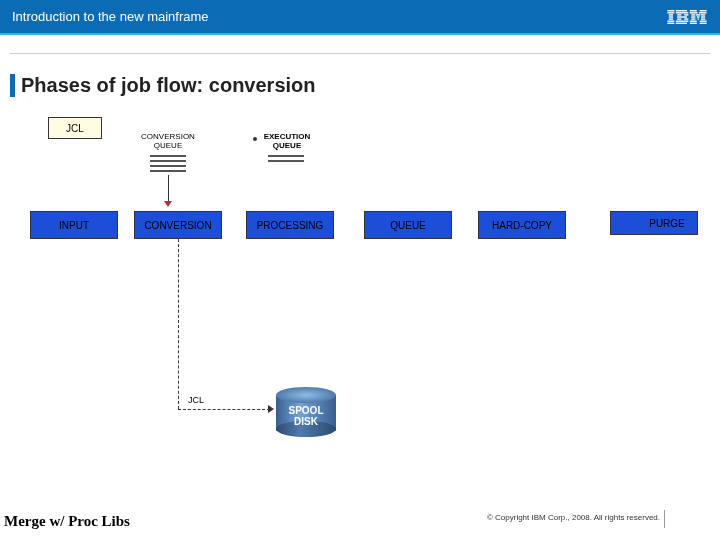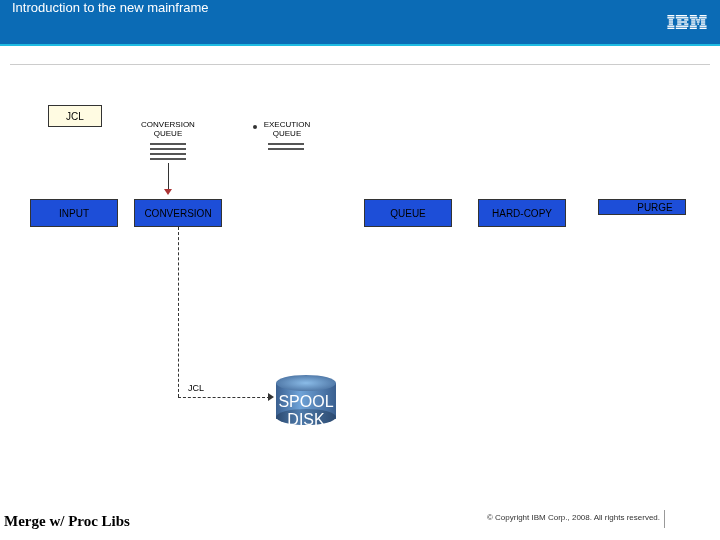--- a/index.html
+++ b/index.html
@@ -1,17 +1,17 @@
 <!DOCTYPE html>
 <html><head>
 <meta charset="utf-8">
 <style>
   * { box-sizing: border-box; margin: 0; padding: 0; }
   body { width: 720px; height: 540px; font-family: Arial, Helvetica, sans-serif; background: #fff; position: relative; overflow: hidden; }
-  .header { background: #0b6bb5; height: 44px; display: flex; justify-content: space-between; padding: 0 12px; gap: 16px; }
+  .header { background: #0b6bb5; height: 33px; display: flex; align-items: center; justify-content: space-between; padding: 0 12px; gap: 16px; }
   .header .title { color: #fff; font-size: 13px; }
   .header .logo { color: #fff; display: flex; align-items: center; }
   .sub-rule { height: 2px; background: #1fbbe2; }
   .divider { height: 1px; background: #ccc; margin: 18px 10px 0 10px; }
   .page-title-row { display: flex; align-items: stretch; margin: 20px 10px 0 10px; }
   .page-title-accent { width: 5px; background: #0b6bb5; margin-right: 6px; }
   .page-title { font-size: 20px; font-weight: bold; color: #222; }
   .diagram { position: relative; width: 700px; height: 400px; margin: 0 10px; }
   .box { position: absolute; border: 1px solid #333; background: #1d4ed8; font-size: 10px; display: flex; align-items: center; justify-content: center; text-align: center; padding: 2px; }
   .box.small { background: #fff; }
@@ -24,21 +24,21 @@
   .footer-sep { position: absolute; right: 55px; bottom: 12px; width: 1px; height: 18px; background: #999; }
   .arrow-line { position: absolute; background: #333; }
   .dashed-v { position: absolute; border-left: 1px dashed #333; }
   .dashed-h { position: absolute; border-top: 1px dashed #333; }
   .arrow-head-down { position: absolute; width: 0; height: 0; border-left: 4px solid transparent; border-right: 4px solid transparent; border-top: 6px solid #a33; }
   .arrow-head-right { position: absolute; width: 0; height: 0; border-top: 4px solid transparent; border-bottom: 4px solid transparent; border-left: 6px solid #333; }
   .cyl { position: absolute; width: 60px; height: 50px; }
   .cyl .body { position: absolute; top: 8px; left: 0; width: 60px; height: 36px; background: linear-gradient(90deg,#3a5f8f,#6fa3d8 40%,#3a5f8f); }
   .cyl .top { position: absolute; top: 0; left: 0; width: 60px; height: 16px; border-radius: 50%; background: radial-gradient(ellipse at 50% 50%, #8bbce8, #3a5f8f); }
   .cyl .bot { position: absolute; bottom: 0; left: 0; width: 60px; height: 16px; border-radius: 50%; background: linear-gradient(90deg,#2c4a70,#4f7bab 40%,#2c4a70); }
-  .cyl .label { position: absolute; width: 100%; top: 18px; text-align: center; font-size: 16px; font-weight: normal; color: #fff; line-height: 1.1; }
+  .cyl .label { position: absolute; width: 100%; top: 18px; text-align: center; font-size: 10px; font-weight: bold; color: #fff; line-height: 1.1; }
   .ibm-logo svg { height: 14px; }
 </style>
 </head>
 <body>
 
 <div class="header">
   <div class="title">Introduction to the new mainframe</div>
   <div class="logo ibm-logo">
     <svg viewBox="0 0 56 20" width="42" height="14">
         <g fill="#fff">
@@ -77,50 +77,52 @@
           <rect x="46" y="18" width="10" height="2"></rect>
     </g>
       </svg>
   </div>
 </div>
 <div class="sub-rule"></div>
 <div class="divider"></div>
 
 <div class="page-title-row">
   <div class="page-title-accent"></div>
+  <div class="page-title">Phases of job flow: conversion</div>
 </div>
 
 <div class="diagram">
 
   <div class="box small" style="left:38px; top:20px; width:54px; height:22px; background:#fffbe2;">JCL</div>
 
   <div class="queue-label" style="left:128px; top:36px; width:60px;">CONVERSION<br>QUEUE</div>
   <div class="queue-stack" style="left:140px; top:58px;">
     <div class="line"></div>
       <div class="line"></div>
       <div class="line"></div>
       <div class="line"></div>
   </div>
 
-  <div class="queue-label" style="left:248px; top:36px; width:58px;">EXECUTION<br>QUEUE</div>
+  <div class="queue-label" style="left:248px; top:36px; width:58px;font-weight:bold;">EXECUTION<br>QUEUE</div>
   <div class="queue-stack" style="left:258px; top:58px;">
     <div class="line"></div>
       <div class="line"></div>
   </div>
 
   <div style="position:absolute; left:243px; top:40px; width:4px; height:4px; background:#333; border-radius:50%;"></div>
 
   <div class="arrow-line" style="left:158px; top:78px; width:1px; height:28px;"></div>
   <div class="arrow-head-down" style="left:154px; top:104px;"></div>
 
   <div class="box" style="left:20px; top:114px; width:88px; height:28px;">INPUT</div>
   <div class="box" style="left:124px; top:114px; width:88px; height:28px;">CONVERSION</div>
+  <div class="box" style="left:236px; top:114px; width:88px; height:28px;">PROCESSING</div>
   <div class="box" style="left:354px; top:114px; width:88px; height:28px;">QUEUE</div>
   <div class="box" style="left:468px; top:114px; width:88px; height:28px;">HARD-COPY</div>
-  <div class="box" style="left:588px; top:114px; width:88px; height:16px;padding-left:28px;">PURGE</div>
+  <div class="box" style="left:600px; top:114px; width:88px; height:24px;padding-left:28px;">PURGE</div>
 
   <div class="dashed-v" style="left:168px; top:142px; height:170px;"></div>
   <div class="dashed-h" style="left:168px; top:312px; width:92px;"></div>
   <div class="arrow-head-right" style="left:258px; top:308px;"></div>
   <div class="jcl-label" style="left:178px; top:298px;">JCL</div>
 
   <div class="cyl" style="left:266px; top:290px;">
     <div class="body"></div>
       <div class="bot"></div>
       <div class="top"></div>

